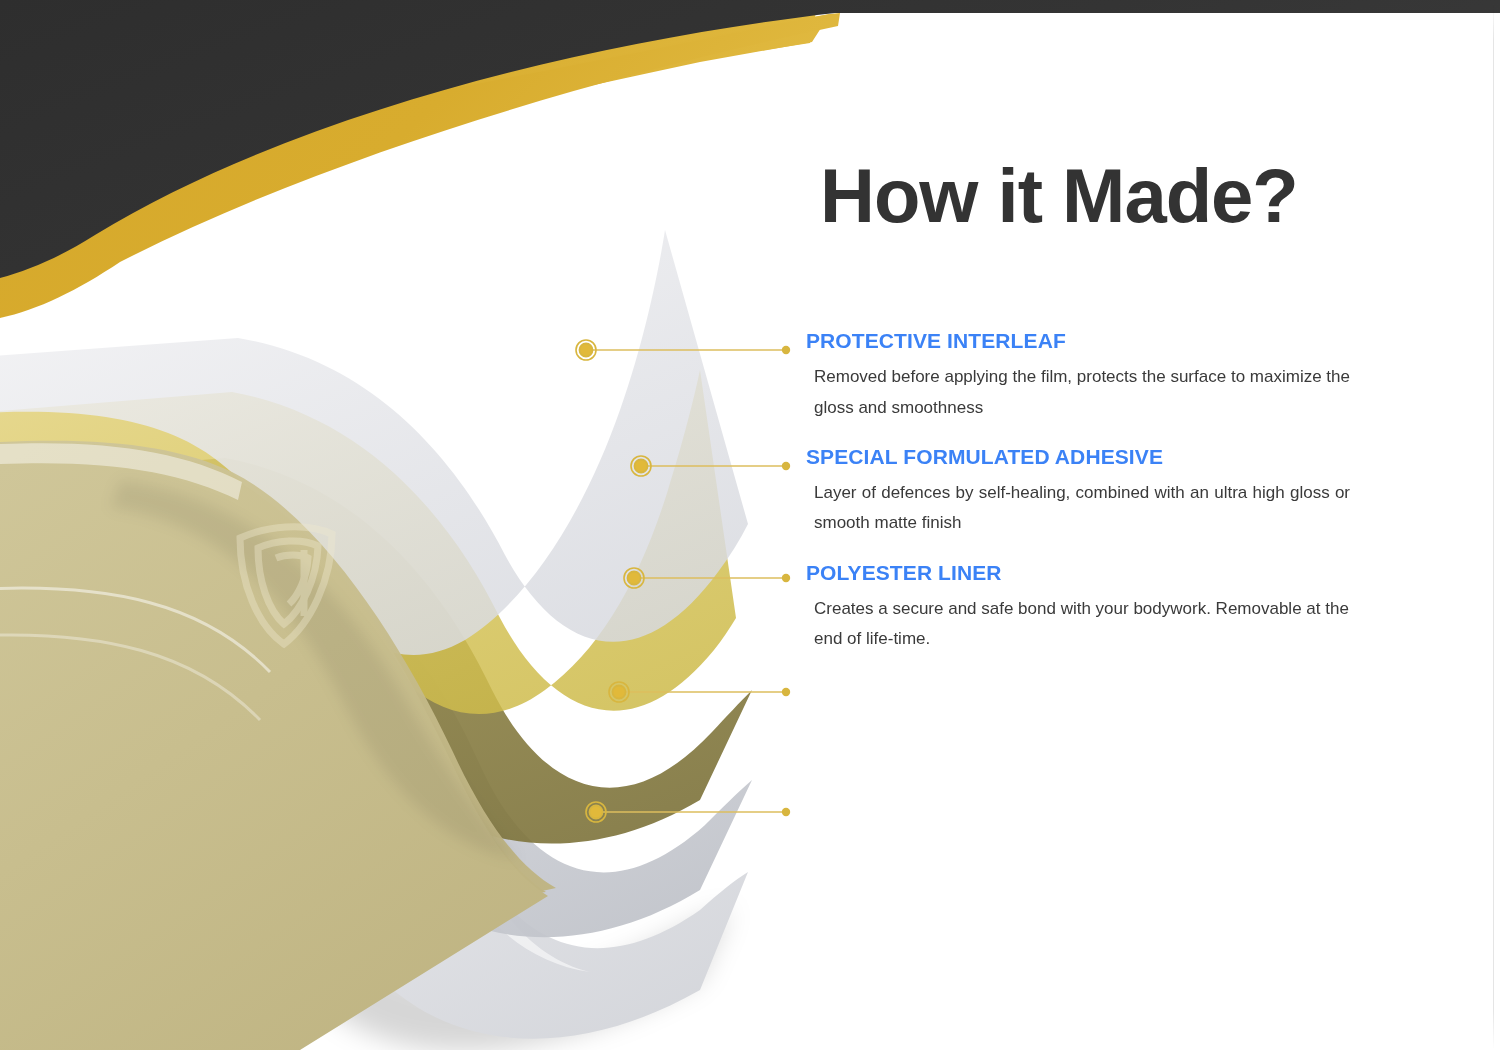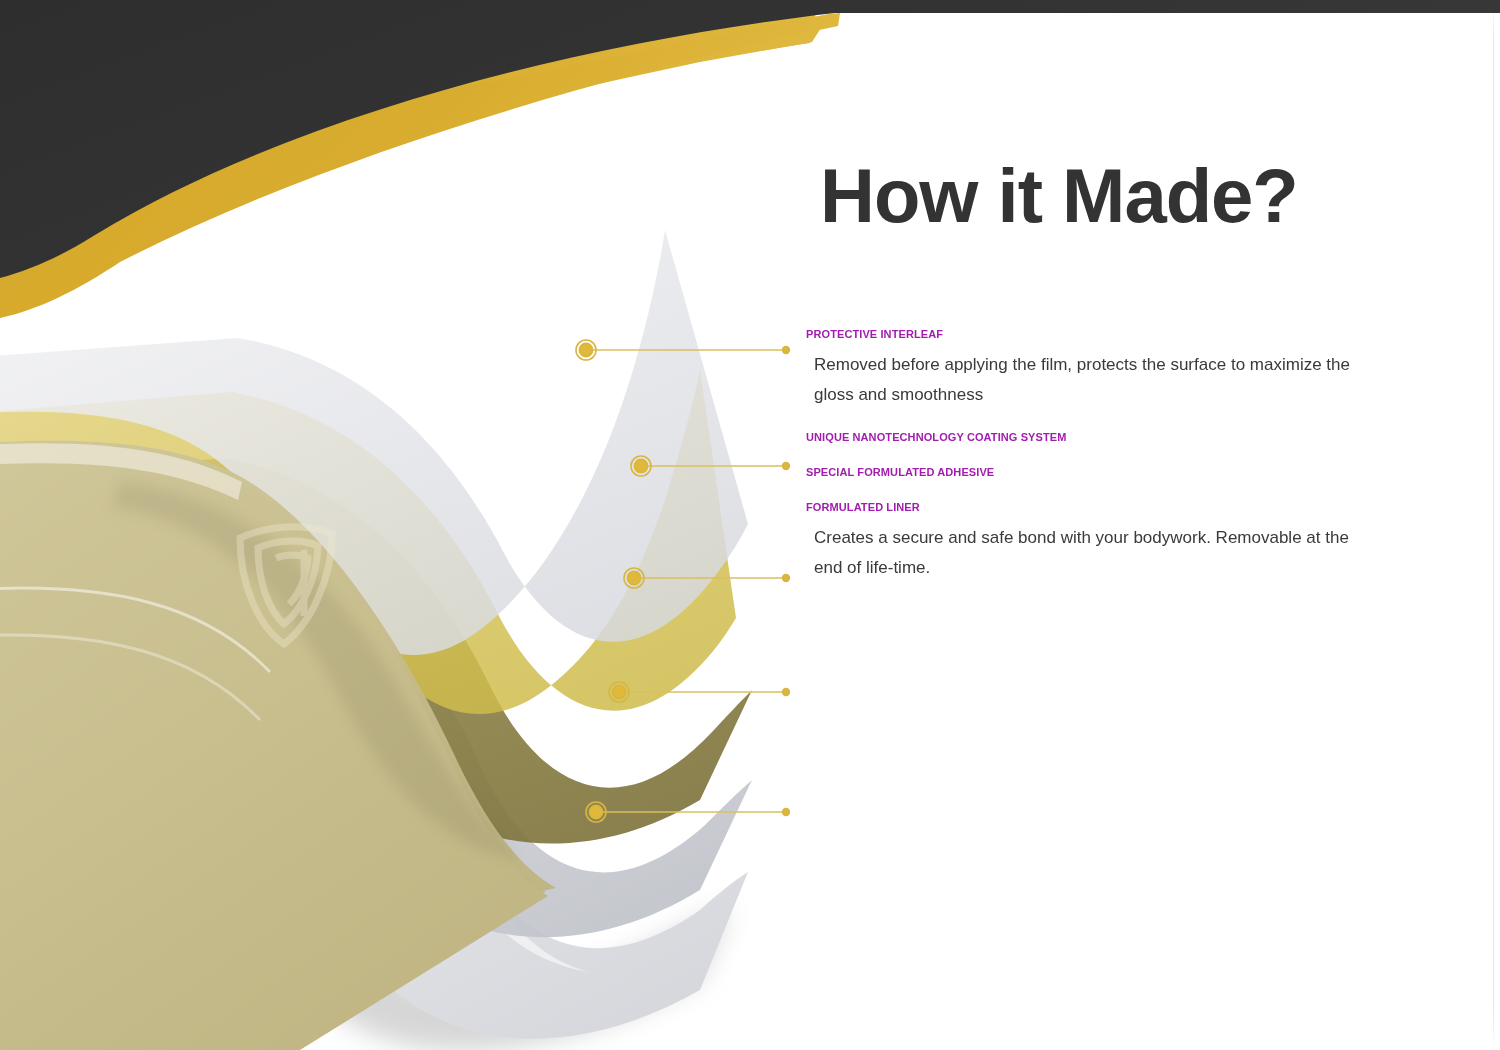--- a/index.html
+++ b/index.html
@@ -67,23 +67,23 @@
     left: 806px;
     top: 328px;
     width: 552px;
   }
   .layer-item {
     margin-bottom: 21px;
   }
   .layer-item:last-child { margin-bottom: 0; }
 
   .layer-title {
-    font-size: 11px;
+    font-size: 21px;
     font-weight: bold;
-    color: #a21caf;
+    color: #3b82f6;
     letter-spacing: 0.1px;
     line-height: 1.25;
     margin: 0 0 6px 0;
   }
   .layer-desc {
     font-size: 17px;
     color: #3A3A3A;
     line-height: 1.78;
     margin: 8px;
     text-align: justify;
@@ -288,30 +288,30 @@
   </svg>
 
   <div id="layer-list">
 
     <div class="layer-item">
       <h3 class="layer-title">PROTECTIVE INTERLEAF</h3>
       <p class="layer-desc">Removed before applying the film, protects the surface to maximize the gloss and smoothness</p>
     </div>
 
     <div class="layer-item">
-      <h3 class="layer-title">UNIQUE NANOTECHNOLOGY COATING SYSTEM</h3>
     </div>
 
     <div class="layer-item">
       <h3 class="layer-title">SPECIAL FORMULATED ADHESIVE</h3>
+      <p class="layer-desc">Layer of defences by self-healing, combined with an ultra high gloss or smooth matte finish</p>
     </div>
 
 
     <div class="layer-item">
-      <h3 class="layer-title">FORMULATED LINER</h3>
+      <h3 class="layer-title">POLYESTER LINER</h3>
       <p class="layer-desc nojustify">Creates a secure and safe bond with your bodywork. Removable at the end of life-time.</p>
     </div>
 
   </div>
 
   <div id="page-edge"></div>
 
 </div>
 
 </body></html>

